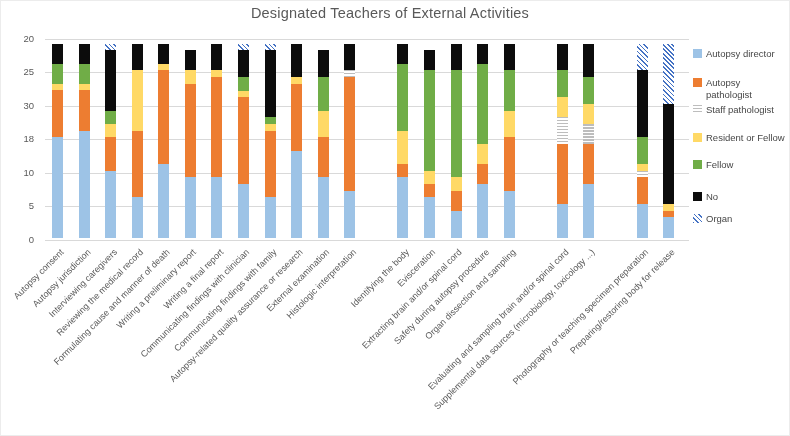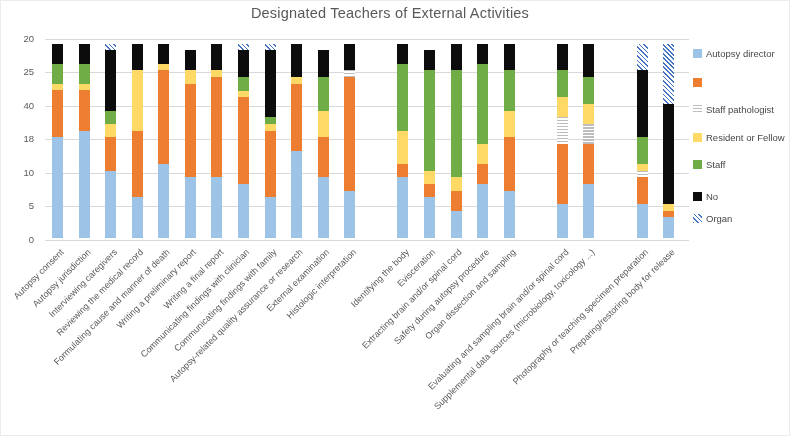--- a/index.html
+++ b/index.html
@@ -33,21 +33,21 @@
   <div id="plot">
       <div class="gridline" style="left: 44px; top: 238.5px; width: 644px;"></div>
       <div class="ylab" style="left: 3px; top: 233.5px;">0</div>
       <div class="gridline" style="left: 44px; top: 205.083px; width: 644px;"></div>
       <div class="ylab" style="left: 3px; top: 200.083px;">5</div>
       <div class="gridline" style="left: 44px; top: 171.667px; width: 644px;"></div>
       <div class="ylab" style="left: 3px; top: 166.667px;">10</div>
       <div class="gridline" style="left: 44px; top: 138.25px; width: 644px;"></div>
       <div class="ylab" style="left: 3px; top: 133.25px;">18</div>
       <div class="gridline" style="left: 44px; top: 104.833px; width: 644px;"></div>
-      <div class="ylab" style="left: 3px; top: 99.8333px;">40</div>
+      <div class="ylab" style="left: 3px; top: 99.8333px;">30</div>
       <div class="gridline" style="left: 44px; top: 71.4167px; width: 644px;"></div>
       <div class="ylab" style="left: 3px; top: 66.4167px;">25</div>
       <div class="gridline" style="left: 44px; top: 38px; width: 644px;"></div>
       <div class="ylab" style="left: 3px; top: 33px;">20</div>
       <div class="bar" style="left: 51px; bottom: 197.5px; width: 11px; height: 193.817px; position: absolute;">
         <div class="seg fill-director" style="height: 100.25px;"></div>
         <div class="seg fill-pathologist" style="height: 46.7833px;"></div>
         <div class="seg fill-resident" style="height: 6.68333px;"></div>
         <div class="seg fill-staff" style="height: 20.05px;"></div>
         <div class="seg fill-no" style="height: 20.05px;"></div>
@@ -215,32 +215,33 @@
       </div>
       <div class="xlab" style="right: 119.39px; top: 246px;">Preparing/restoring body for release</div>
     </div>
   <div id="legend">
       <div class="legend-item" style="top: 47px;">
         <span class="swatch fill-director"></span>
         <span class="legend-text">Autopsy director</span>
       </div>
       <div class="legend-item" style="top: 76px;">
         <span class="swatch fill-pathologist"></span>
+        <span class="legend-text">Autopsy pathologist</span>
       </div>
       <div class="legend-item" style="top: 103px;">
         <span class="swatch fill-other"></span>
         <span class="legend-text">Staff pathologist</span>
       </div>
       <div class="legend-item" style="top: 131px;">
         <span class="swatch fill-resident"></span>
         <span class="legend-text">Resident or Fellow</span>
       </div>
       <div class="legend-item" style="top: 158px;">
         <span class="swatch fill-staff"></span>
-        <span class="legend-text">Staff</span>
+        <span class="legend-text">Fellow</span>
       </div>
       <div class="legend-item" style="top: 190px;">
         <span class="swatch fill-no"></span>
         <span class="legend-text">No</span>
       </div>
       <div class="legend-item" style="top: 212px;">
         <span class="swatch fill-unsure"></span>
         <span class="legend-text">Organ</span>
       </div>
     </div>

